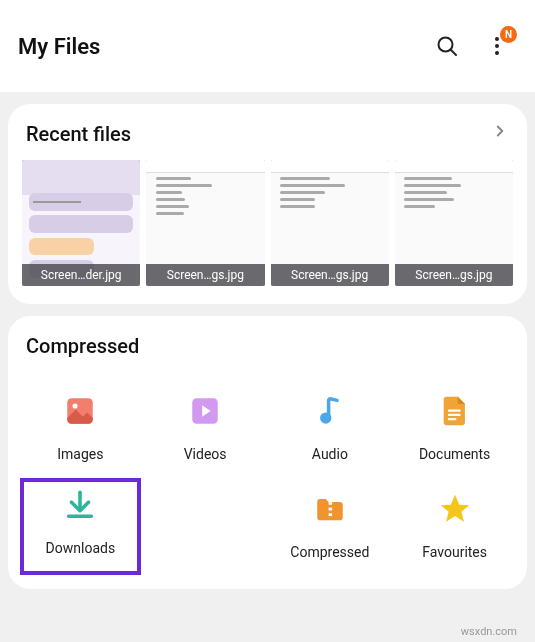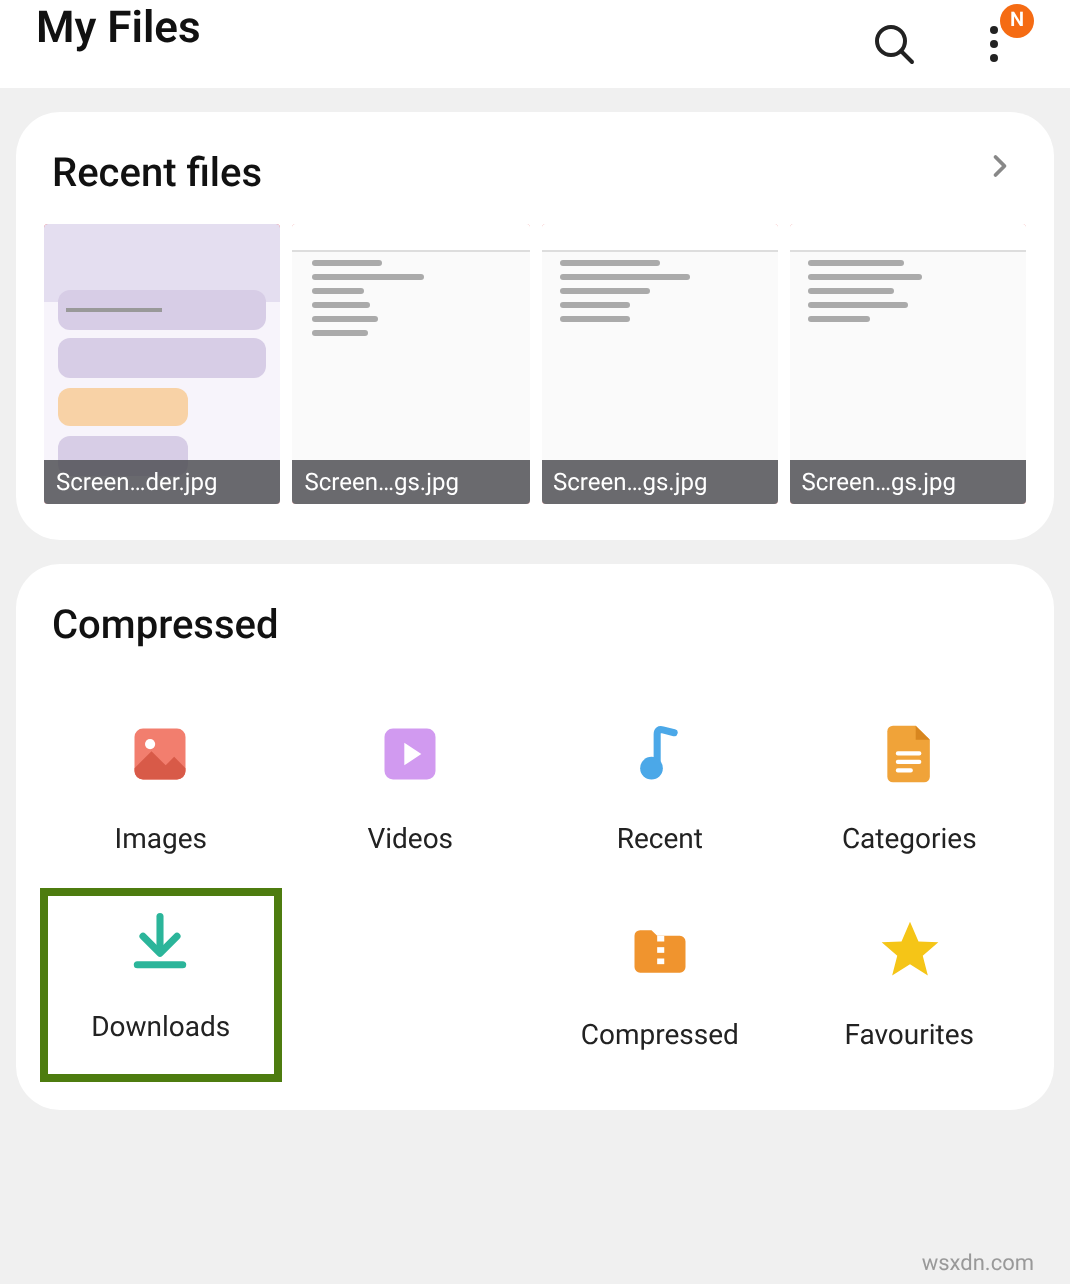--- a/index.html
+++ b/index.html
@@ -7,22 +7,22 @@
       font-family: -apple-system, BlinkMacSystemFont, "Segoe UI", Roboto, sans-serif;
       background: #f0f0f0;
       width: 535px;
       height: 642px;
       overflow: hidden;
       position: relative;
     }
     .header {
       background: #fff;
       display: flex;
-      align-items: flex-start;
-      padding: 2px 18px;
+      align-items: center;
+      padding: 26px 18px;
       gap: 10px;
     }
     .header-title {
       font-size: 22px;
       font-weight: 600;
       color: #111;
       flex: 1;
     }
     .icon-btn {
       width: 40px;
@@ -66,25 +66,26 @@
       font-weight: 500;
       color: #111;
     }
     .thumbs {
       display: flex;
       gap: 6px;
     }
     .thumb {
       flex: 1;
       position: relative;
-      height: 140px;
+      height: 126px;
       border-radius: 2px;
       overflow: hidden;
       background: #ef4444;
       cursor: pointer;
+      text-align: center;
     }
     .thumb-mock {
       width: 100%;
       height: 100%;
       position: absolute;
       top: 0;
       font-size: 4px;
     }
     .thumb-label {
       position: absolute;
@@ -124,21 +125,21 @@
       align-items: center;
       justify-content: center;
       margin-bottom: 14px;
     }
     .cat-label {
       font-size: 14px;
       color: #222;
       line-height: 1.25;
     }
     .cat.highlight {
-      border: 4px solid #4d7c0f;
+      border: 4px solid #6d28d9;
       padding: 2px 0 6px 0;
       margin: -4px -2px;
     }
     .watermark {
       position: absolute;
       bottom: 4px;
       right: 18px;
       font-size: 11px;
       color: #999;
     }
@@ -247,34 +248,34 @@
       <div class="cat-label">Videos</div>
     </div>
 
     <div class="cat">
       <div class="cat-icon">
         <svg width="34" height="34" viewBox="0 0 24 24" fill="none">
             <path d="M11 16 V5 Q11 3 13 3.5 L17 4.5" stroke="#4ba8e8" stroke-width="2.5" stroke-linecap="round"></path>
             <circle cx="9" cy="17" r="4" fill="#4ba8e8"></circle>
           </svg>
       </div>
-      <div class="cat-label">Recent</div>
+      <div class="cat-label">Audio</div>
     </div>
 
     <div class="cat">
       <div class="cat-icon">
         <svg width="34" height="34" viewBox="0 0 24 24">
             <path d="M6 2 H14 L19 7 V20 A2 2 0 0 1 17 22 H6 A2 2 0 0 1 4 20 V4 A2 2 0 0 1 6 2 Z" fill="#f0a339"></path>
             <path d="M14 2 V7 H19 Z" fill="#d8861f"></path>
             <rect x="7" y="11" width="9" height="1.5" fill="#fff" rx="0.7"></rect>
             <rect x="7" y="14" width="9" height="1.5" fill="#fff" rx="0.7"></rect>
             <rect x="7" y="17" width="6" height="1.5" fill="#fff" rx="0.7"></rect>
           </svg>
       </div>
-      <div class="cat-label">Categories</div>
+      <div class="cat-label">Documents</div>
     </div>
 
     <div class="cat highlight">
       <div class="cat-icon">
         <svg width="34" height="34" viewBox="0 0 24 24" fill="none" stroke="#2bb59a" stroke-width="2.5" stroke-linecap="round" stroke-linejoin="round">
             <line x1="12" y1="3" x2="12" y2="15"></line>
             <polyline points="6 10 12 16 18 10"></polyline>
             <line x1="4" y1="20" x2="20" y2="20"></line>
           </svg>
       </div>

